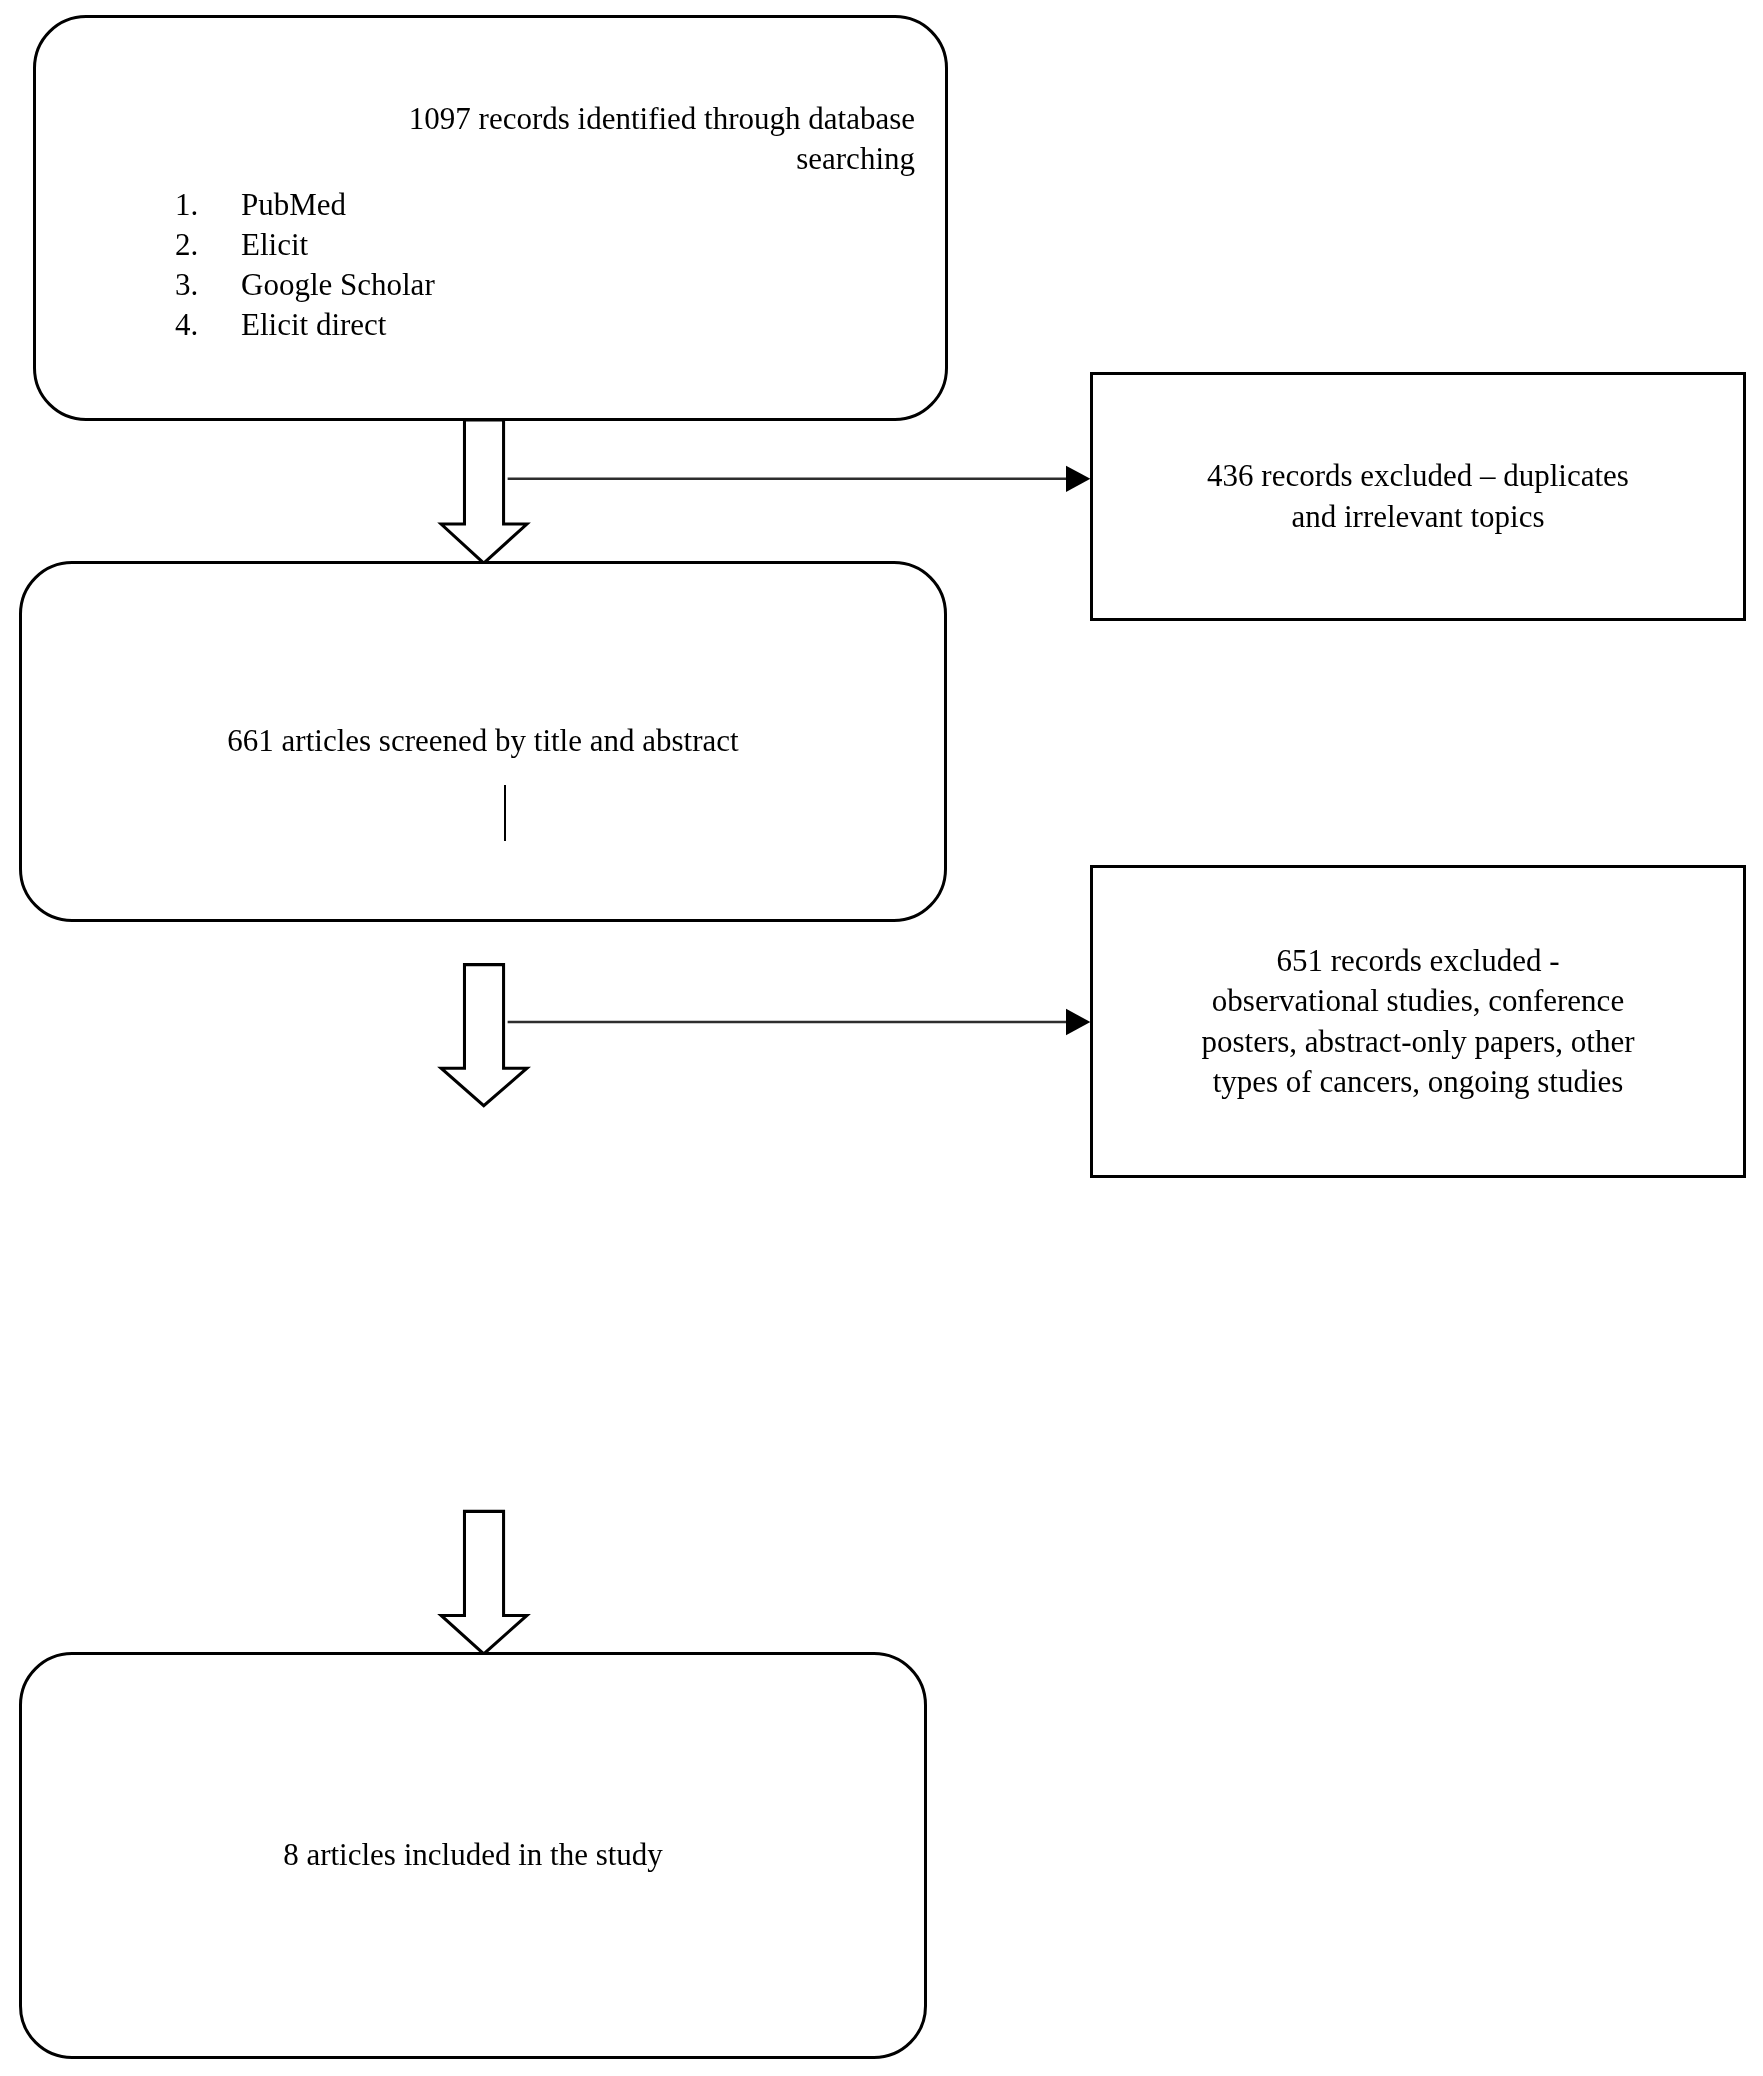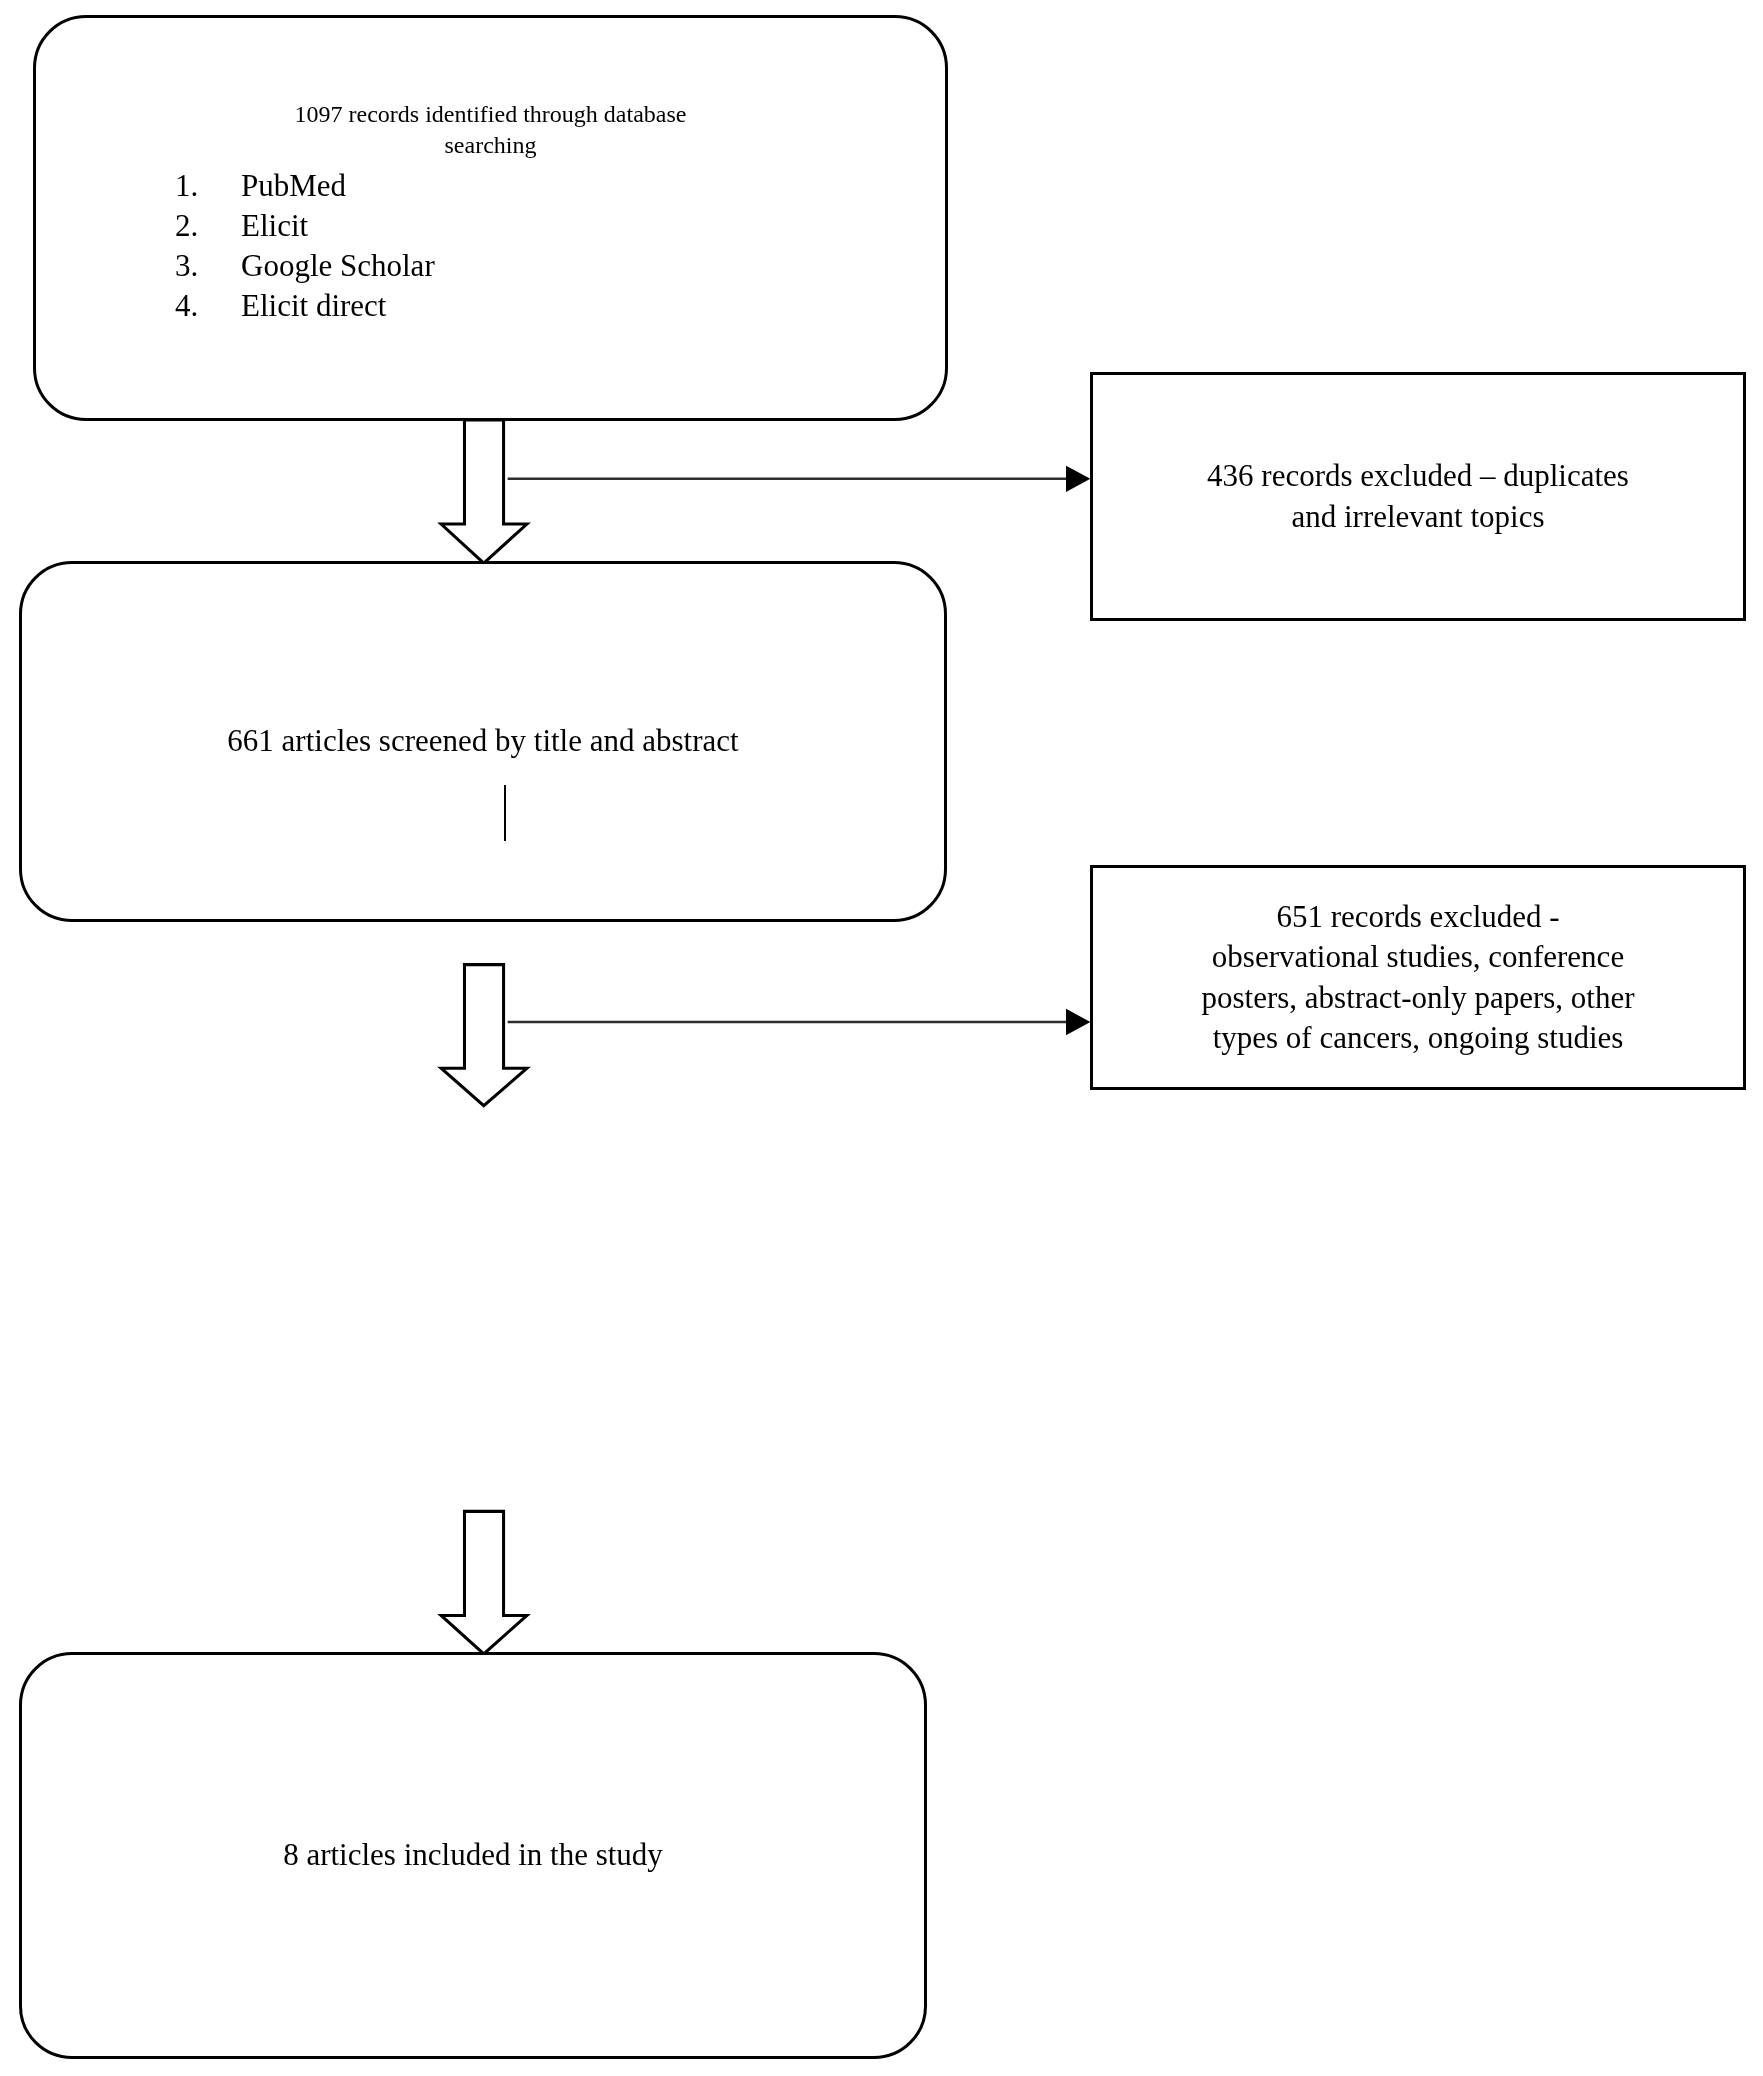--- a/index.html
+++ b/index.html
@@ -41,44 +41,44 @@
     line-height: 1.3;
     text-align: center;
     white-space: pre-line;
   }
   
   #box-identified {
     left: 33px; top: 15px; width: 915px; height: 406px;
     padding: 81px 30px 0 30px;
   }
   #box-identified .title {
-    font-size: 24px;
+    font-size: 31px;
     line-height: 1.3;
-    text-align: center;
+    text-align: right;
     white-space: pre-line;
   }
   .source-list {
     margin-top: 5px;
     padding-left: 109px;
   }
   .source-row {
     display: flex;
     font-size: 31px;
     line-height: 40px;
   }
   .source-num {
     width: 66px;
     flex: 0 0 66px;
   }
   #box-screened  { left: 19px; top: 561px; width: 928px; height: 361px; }
   #box-assessed  { left: 19px; top: 1104px; width: 928px; height: 409px; }
   #box-included  { left: 19px; top: 1652px; width: 908px; height: 407px; }
 
   #xbox-duplicates { left: 1090px; top: 372px;  width: 656px; height: 249px; }
-  #xbox-criteria   { left: 1090px; top: 865px; width: 656px; height: 225px; }
+  #xbox-criteria   { left: 1090px; top: 865px; width: 656px; height: 313px; }
   #xbox-duplicates .boxtext { max-width: 538px; }
   #xbox-criteria .boxtext   { max-width: 609px; }
 
   #arrow-layer {
     position: absolute;
     left: 0; top: 0;
     width: 1764px;
     height: 2077px;
     pointer-events: none;
   }

